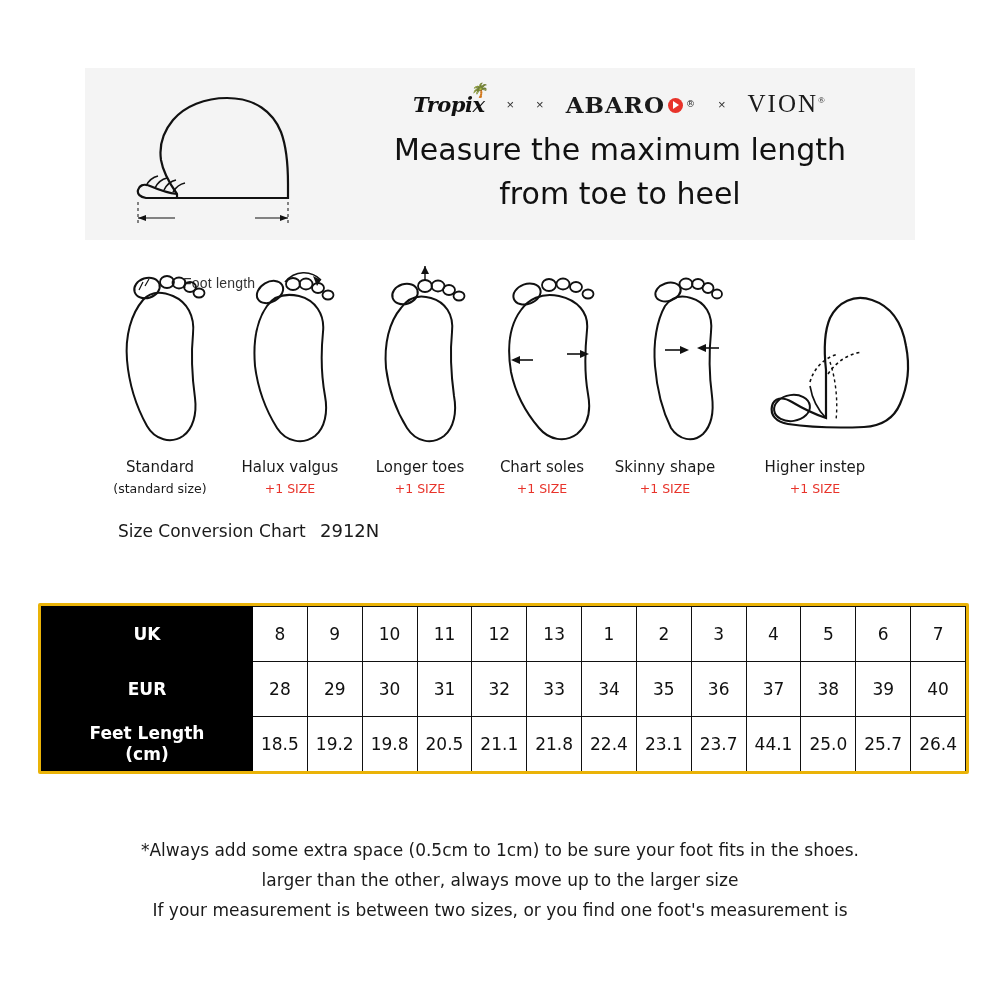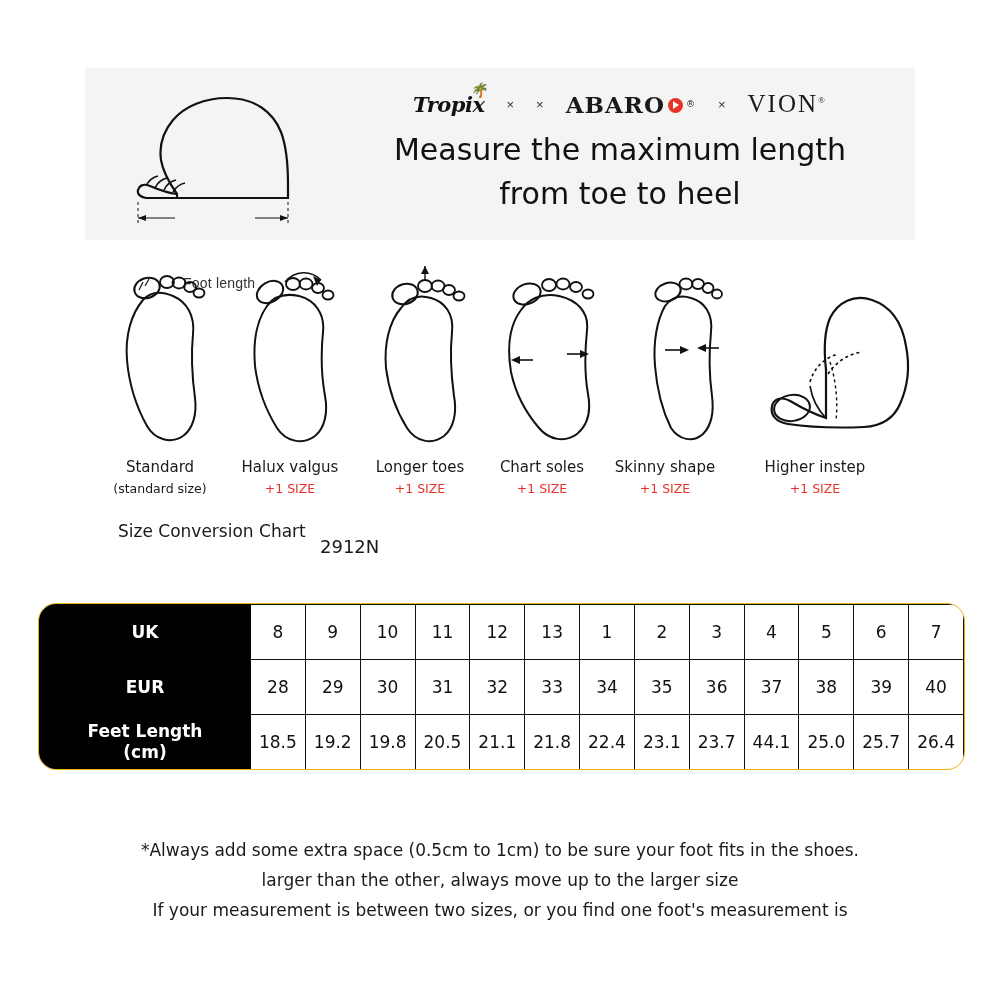--- a/index.html
+++ b/index.html
@@ -200,34 +200,33 @@
     color: #1a1a1a;
     font-family: "DejaVu Sans", sans-serif;
   }
   .chart-code {
     position: absolute;
     left: 320px;
     top: 520px;
     font-size: 18px;
     color: #1a1a1a;
     font-family: "DejaVu Sans", sans-serif;
-    margin-top: 16px;
   }
 
   
   .table-wrap {
     position: absolute;
     left: 38px;
     top: 603px;
     width: 925px;
     height: 165px;
-    border-radius: 18px;
+    border-radius: 2px;
     overflow: hidden;
     background: #fff;
-    border: 1px solid #eab308;
+    border: 3px solid #eab308;
   }
   table.size-table {
     border-collapse: collapse;
     width: 100%;
     height: 100%;
     table-layout: fixed;
   }
   table.size-table td, table.size-table th {
     border: 1px solid #111;
     text-align: center;

